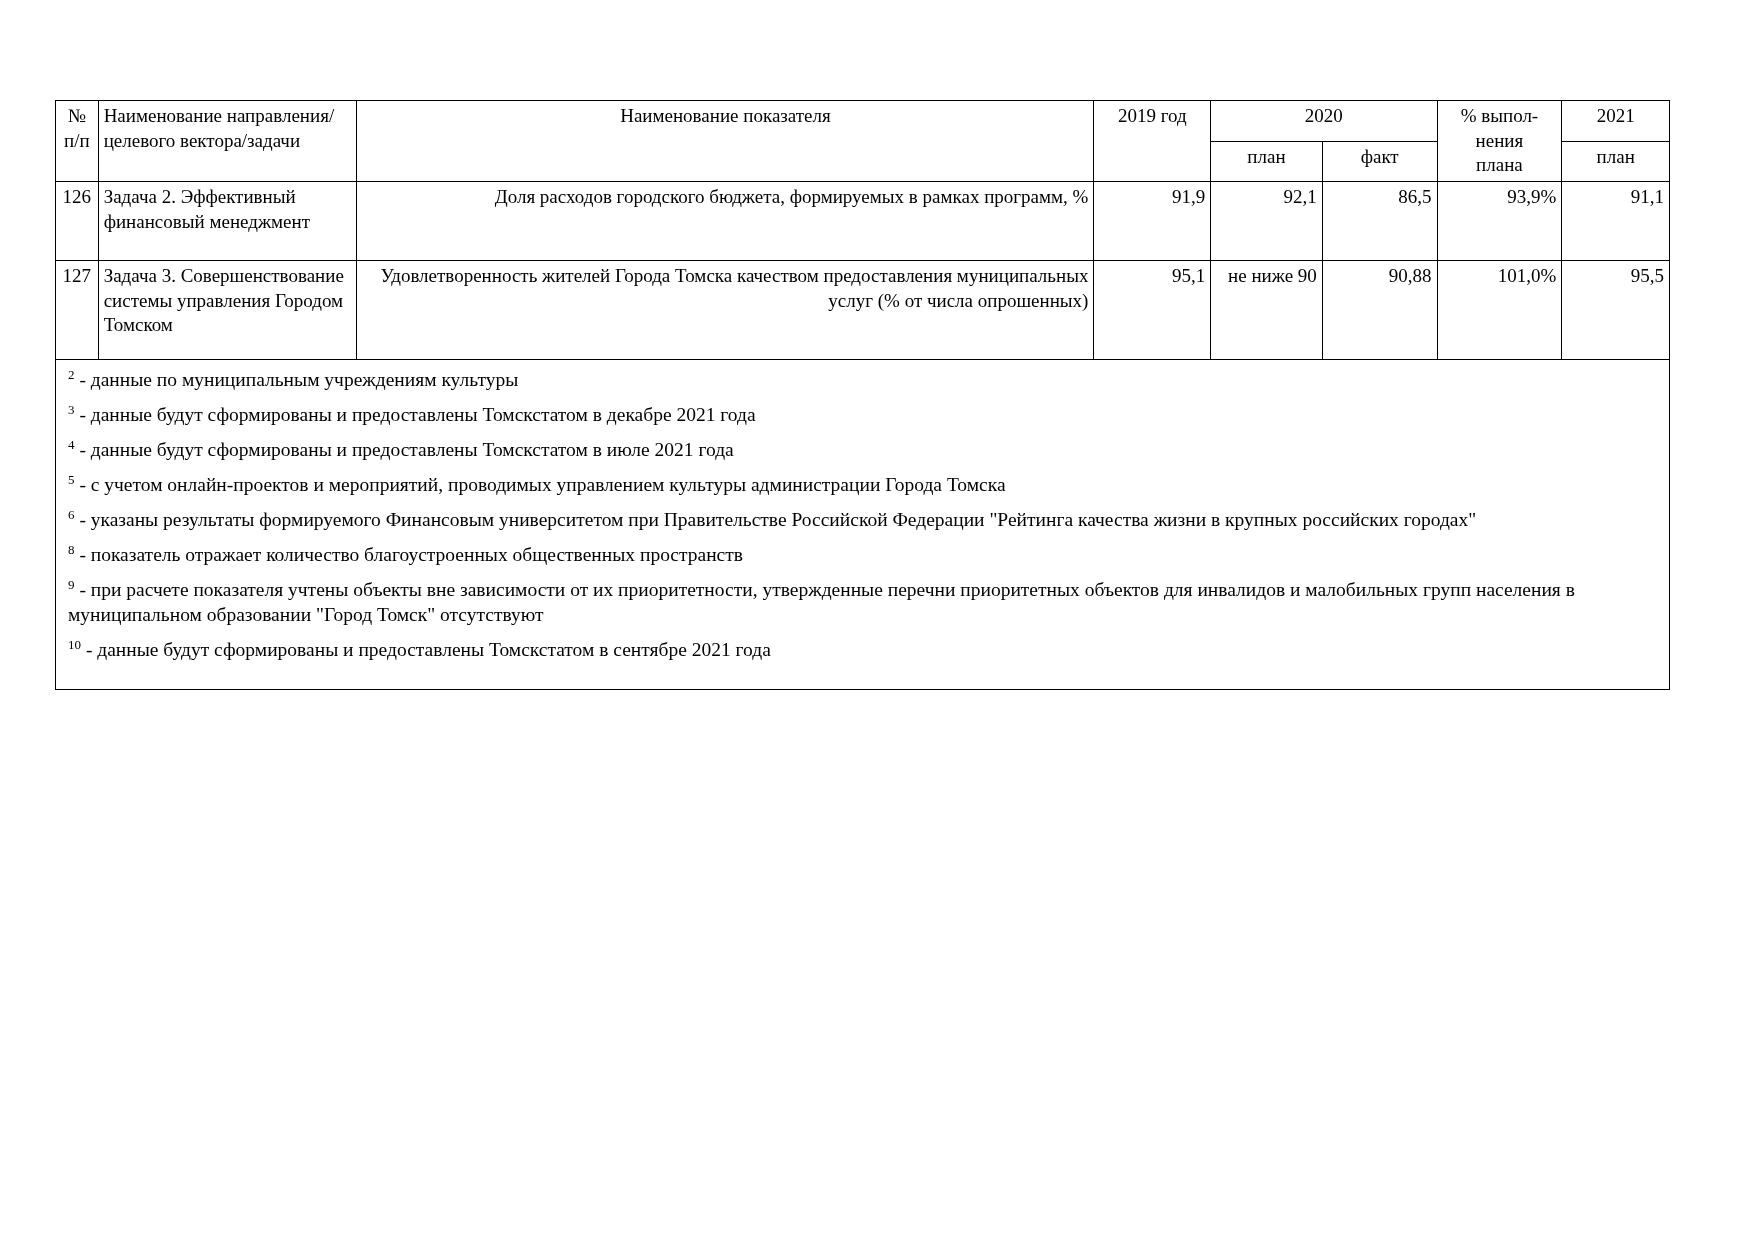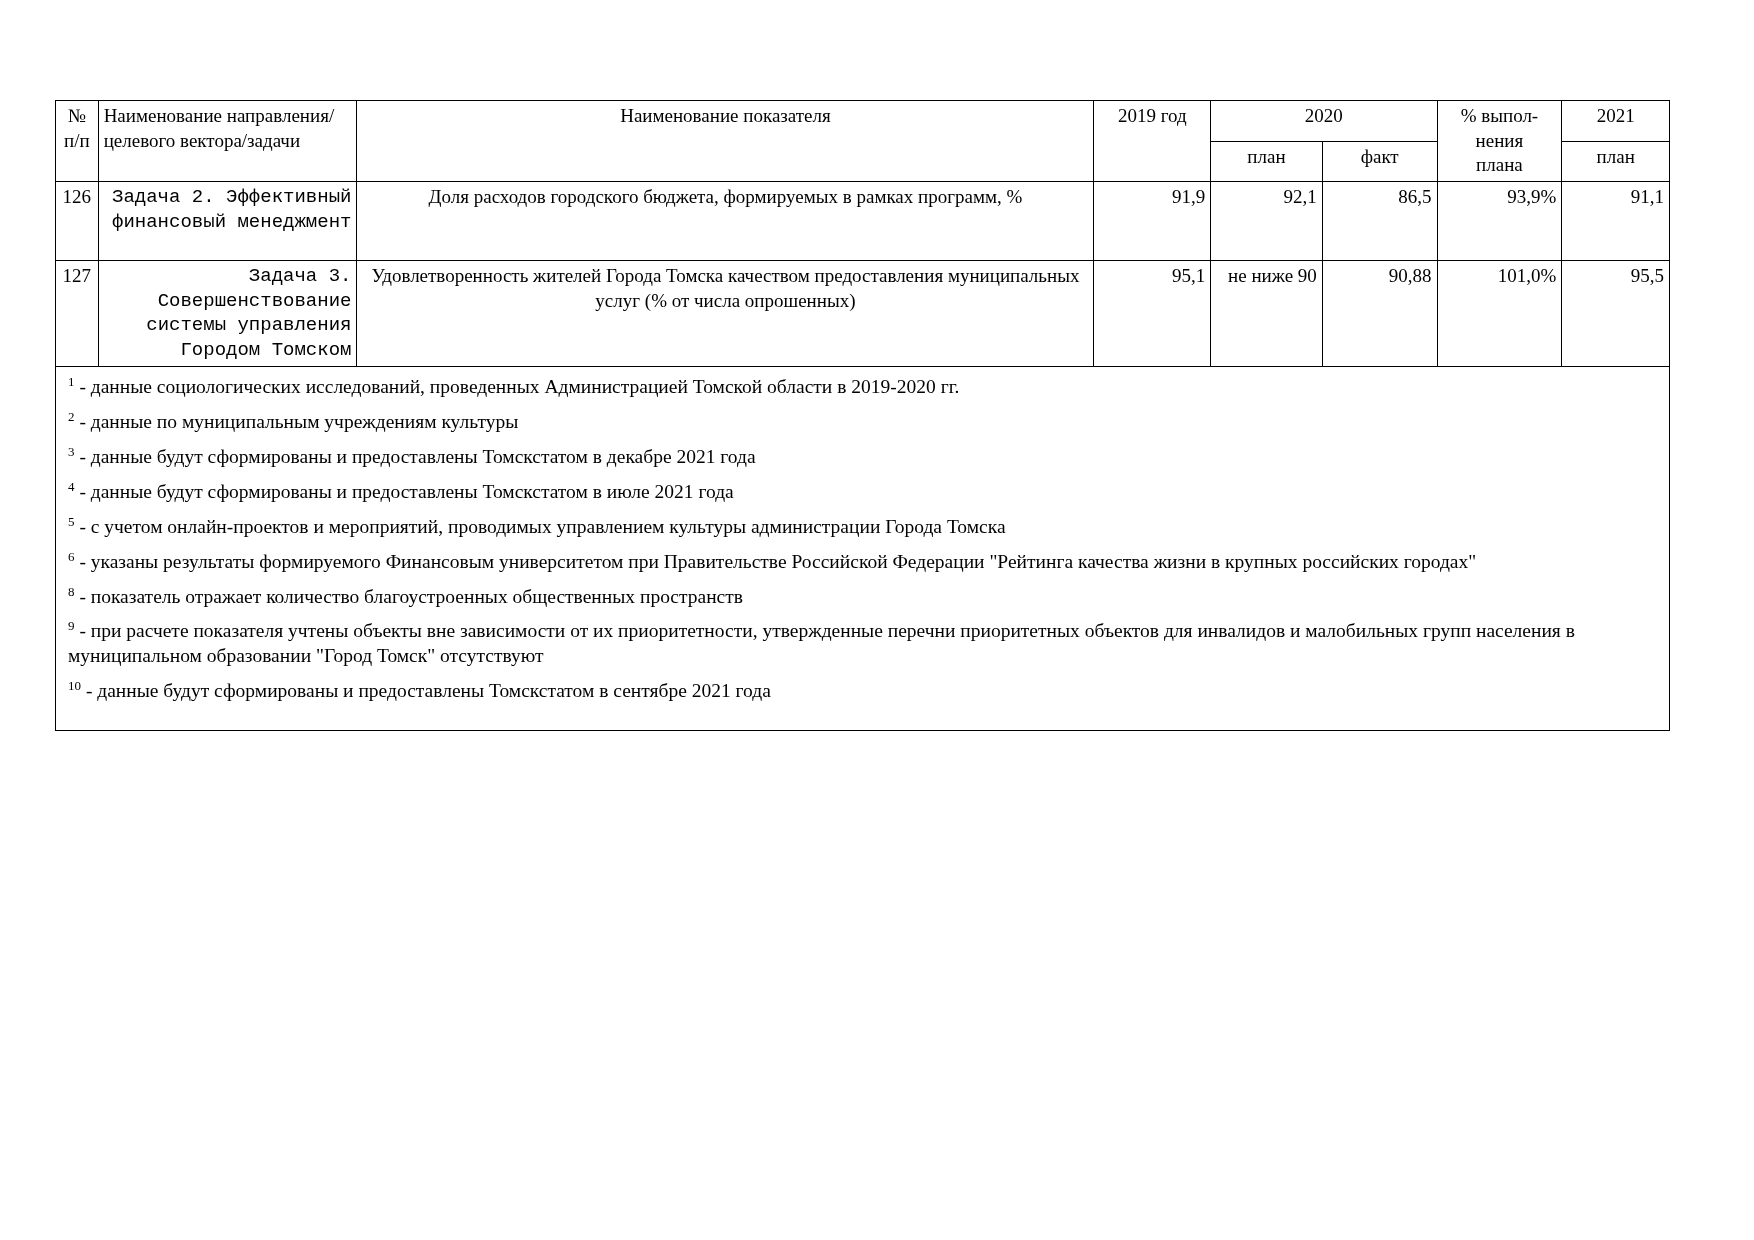--- a/index.html
+++ b/index.html
@@ -61,27 +61,26 @@
     font-weight: bold;
     text-align: center;
     vertical-align: top;
     line-height: 1.45;
   }
   .cell-num {
     text-align: center;
     vertical-align: top;
   }
   .cell-dir {
-    text-align: right;
+    text-align: left;
     vertical-align: top;
     line-height: 1.45;
-    font-family: Liberation Mono, monospace;
   }
   .cell-ind {
-    text-align: center;
+    text-align: right;
     vertical-align: top;
     line-height: 1.3;
   }
   .cell-val {
     text-align: right;
     vertical-align: middle;
   }
   .row126 td { height: 72px; margin-left: 31px; }
   .row127 td { height: 92px; margin-top: 29px; }
 
@@ -165,21 +164,20 @@
         <td class="cell-val">95,1</td>
         <td class="cell-val">не ниже 90</td>
         <td class="cell-val">90,88</td>
         <td class="cell-val">101,0%</td>
         <td class="cell-val">95,5</td>
       </tr>
     </tbody>
   </table>
 
   <div class="notes">
-    <p class="note"><sup>1</sup><span> - данные социологических исследований, проведенных Администрацией Томской области в 2019-2020 гг.</span></p>
     <p class="note"><sup>2</sup><span> - данные по муниципальным учреждениям культуры</span></p>
     <p class="note"><sup>3</sup><span> - данные будут сформированы и предоставлены Томскстатом в декабре 2021 года</span></p>
     <p class="note"><sup>4</sup><span> - данные будут сформированы и предоставлены Томскстатом в июле 2021 года</span></p>
     <p class="note"><sup>5</sup><span> - с учетом онлайн-проектов и мероприятий, проводимых управлением культуры администрации Города Томска</span></p>
     <p class="note"><sup>6</sup><span> - указаны результаты формируемого Финансовым университетом при Правительстве Российской Федерации "Рейтинга качества жизни в крупных российских городах"</span></p>
     <p class="note"><sup>8</sup><span> -  показатель отражает количество благоустроенных общественных пространств</span></p>
     <p class="note"><sup>9</sup><span> - при расчете показателя учтены объекты вне зависимости от их приоритетности, утвержденные перечни приоритетных объектов для инвалидов и малобильных групп населения в муниципальном образовании "Город Томск" отсутствуют</span></p>
     <p class="note"><sup>10</sup><span> - данные будут сформированы и предоставлены Томскстатом в сентябре 2021 года</span></p>
   </div>
 

